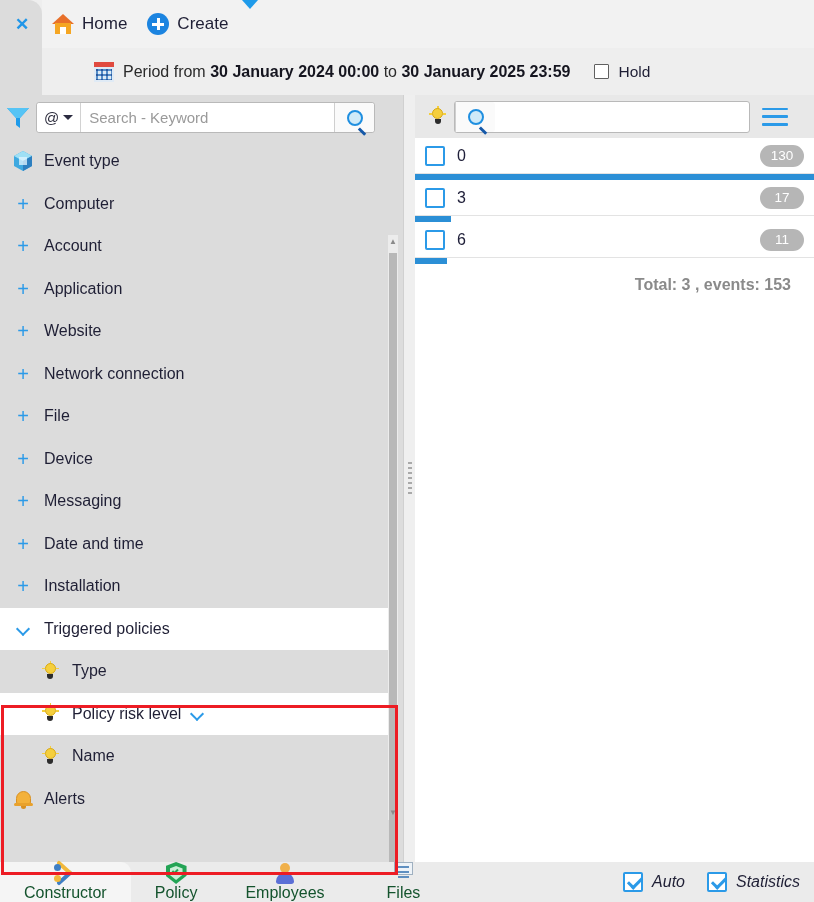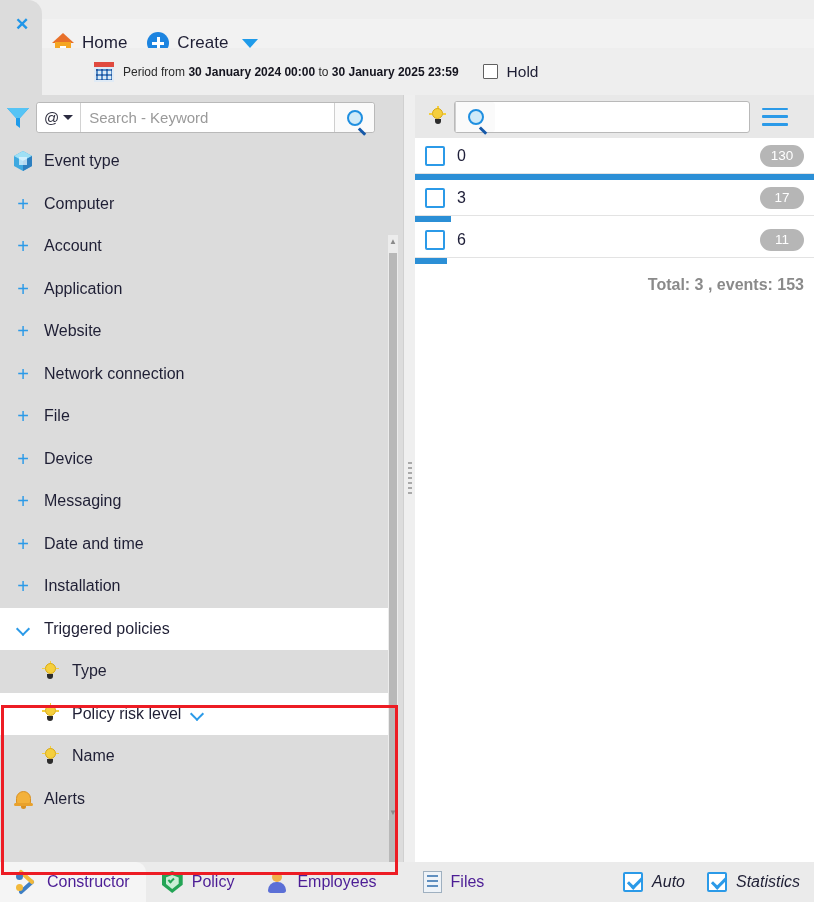--- a/index.html
+++ b/index.html
@@ -24,21 +24,21 @@
   }
   .tab-close {
     position: absolute; left: 13px; top: 16px;
     width: 18px; height: 18px;
     color: #2196e8; font-size: 17px; line-height: 18px; text-align: center;
     cursor: pointer; font-weight: bold;
   }
   .toprow {
     position: absolute; left: 42px; top: 0; right: 0; height: 48px;
     background: #f2f2f2;
-    display: flex; align-items: center; margin-top: 19px;
+    display: flex; 
   }
   .menu-item {
     display: flex; align-items: center; gap: 8px;
     padding: 0 10px; height: 48px; cursor: pointer;
   }
   .menu-item .lbl { font-size: 17px; color: #1f1f35; }
   .home-icon { width: 22px; height: 20px; position: relative; display:inline-block; }
   .home-icon .roof {
     position:absolute; left:0; top:0; width:0; height:0;
     border-left: 11px solid transparent; border-right: 11px solid transparent;
@@ -75,21 +75,21 @@
   .cal-icon .top { position:absolute;left:0;top:0;width:20px;height:5px;background:#e04a3f;}
   .cal-icon .grid { position:absolute;left:0;top:5px;width:20px;height:15px;background:#dfeaf5;}
   .cal-icon .grid:before{
     content:''; position:absolute; left:2px; top:2px; width:16px; height:11px;
     background:
       repeating-linear-gradient(to right, #3d7ebf 0 2px, transparent 2px 5px),
       repeating-linear-gradient(to bottom, #3d7ebf 0 2px, transparent 2px 5px);
     background-blend-mode: multiply;
     opacity:.85;
   }
-  .period-text { font-size: 12px; color: #2a2a2a; white-space: nowrap; }
+  .period-text { font-size: 16px; color: #2a2a2a; white-space: nowrap; }
   .period-text b { font-weight: bold; color:#15151f; }
   .hold-wrap { display:flex;align-items:center;gap:9px;margin-left:24px;cursor:pointer;}
   .cb-empty {
     width:15px;height:15px;border:1.6px solid #606060;background:#fff;border-radius:1px;
   }
   .hold-lbl { font-size:15.5px; color:#1f1f35; }
 
   
   .left-pane {
     position: absolute; left: 0; top: 95px; width: 403px; bottom: 40px;
@@ -242,32 +242,32 @@
   }
   .lrow .name { font-size:16px;color:#20203a;margin-left:12px; }
   .lrow .count {
     position:absolute; right:10px; top:50%; transform:translateY(-50%);
     min-width:44px; height:22px; border-radius:11px; background:#b6b6b6; color:#ffffff;
     font-size:13.5px; display:flex;align-items:center;justify-content:center;padding:0 9px;
   }
   .bar-track { height:6px; background:transparent; position:relative; }
   .bar-fill { height:6px; background:#2b8fd6; }
   .total-line {
-    text-align:right; padding:12px 10px 0 0; font-size:16px;
+    text-align:right; padding:12px 23px 0 0; font-size:16px;
     color:#8a8a8a; font-weight:bold;
   }
 
   
   .bottombar {
     position:absolute;left:0;bottom:0;width:814px;height:40px;
     background:#ebebeb; display:flex; align-items:center;
   }
   .btab {
-    display:flex;align-items:center;gap:9px;height:40px;padding:0 16px;cursor:pointer;
-    font-size:16px;color:#4c1d95;
+    display:flex;align-items:center;gap:9px;height:40px;padding:0 24px;cursor:pointer;
+    font-size:16px;color:#14532d;flex-direction:column;
   }
   .btab.active { background:#f5f5f5; border-top-right-radius:10px; }
   .shield { width:21px;height:22px;position:relative;display:inline-block;}
   .shield .s {
     position:absolute;left:0;top:0;width:21px;height:22px;background:#23a455;
     clip-path: polygon(50% 0, 100% 18%, 100% 62%, 50% 100%, 0 62%, 0 18%);
   }
   .shield .i {
     position:absolute;left:4px;top:4px;width:13px;height:14px;background:#c9eed6;
     clip-path: polygon(50% 0, 100% 18%, 100% 62%, 50% 100%, 0 62%, 0 18%);

